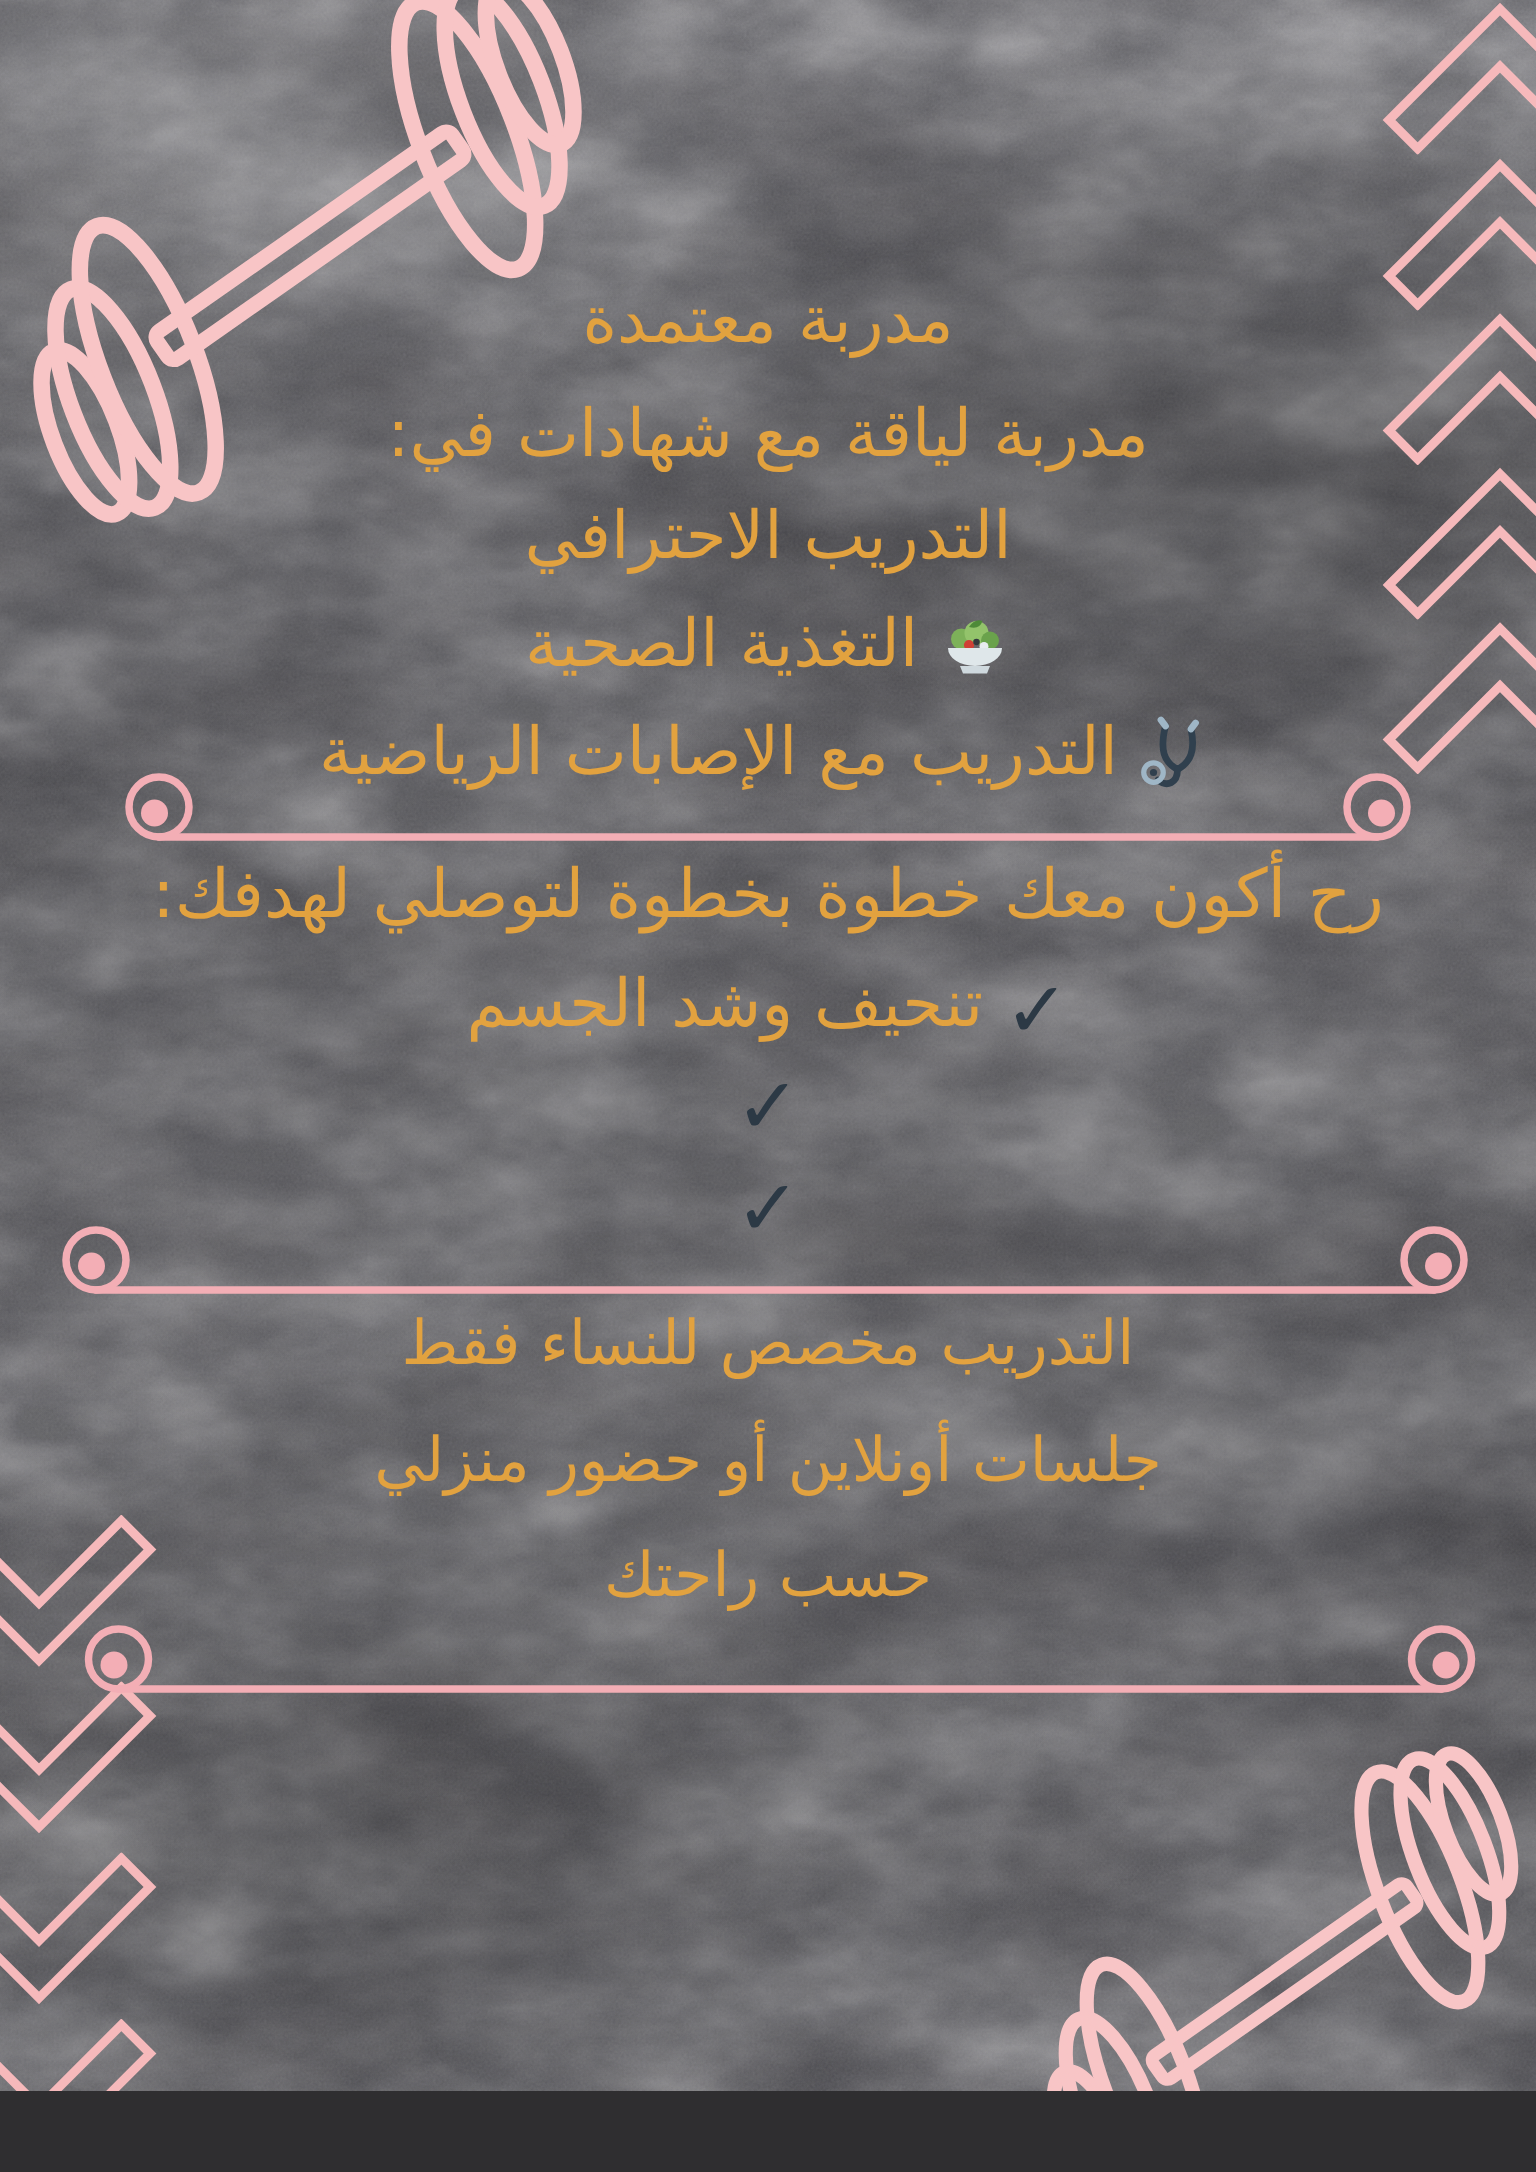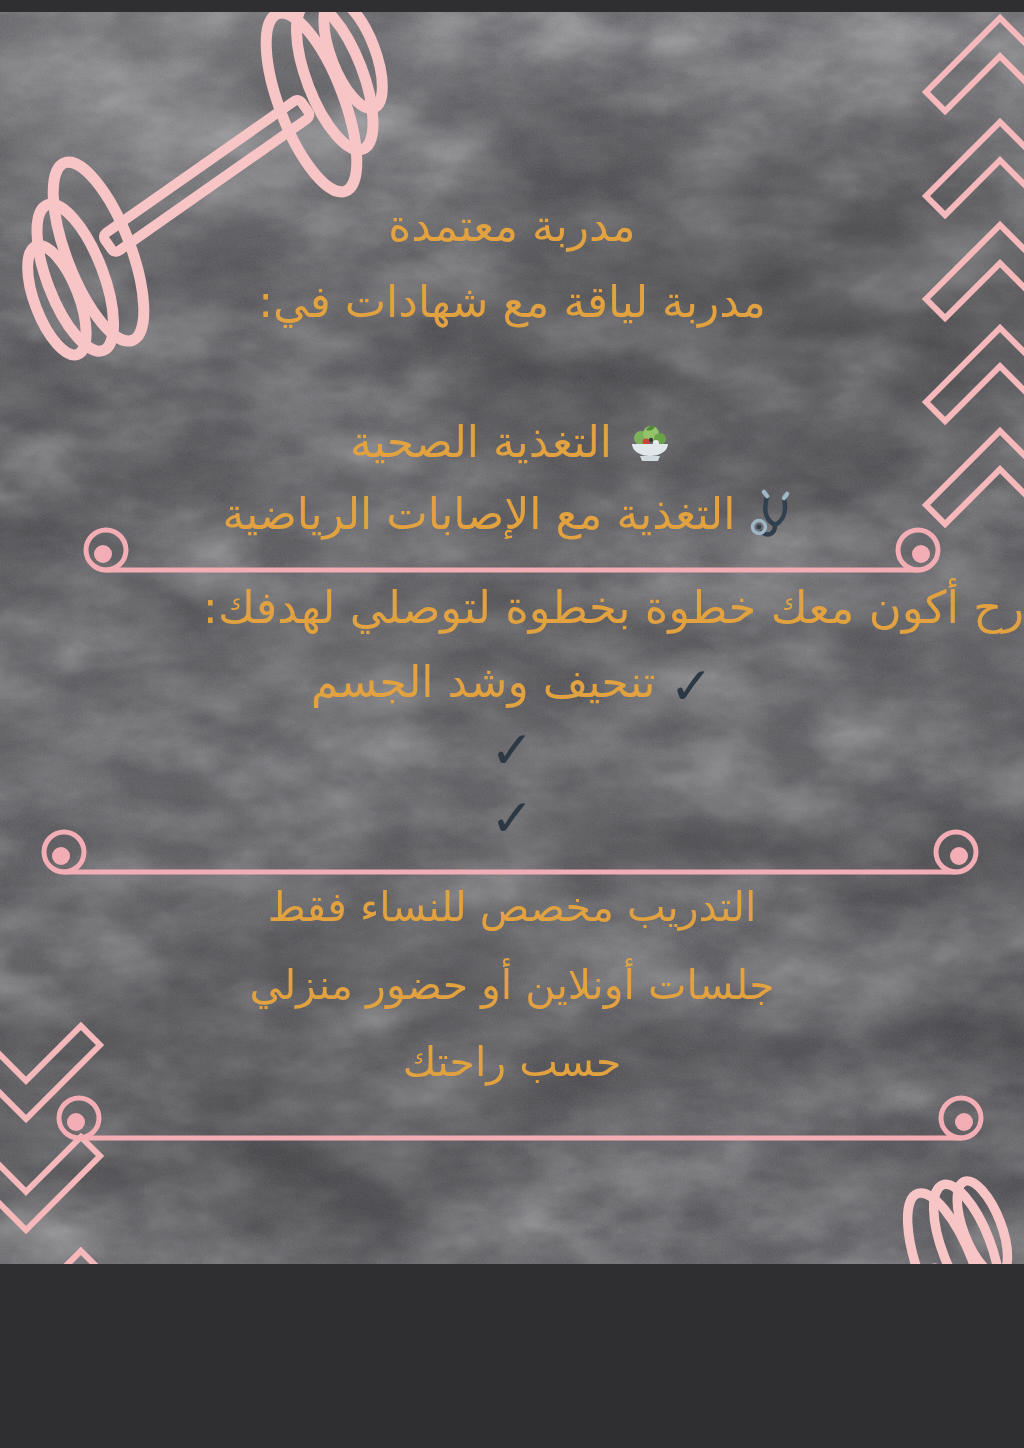--- a/index.html
+++ b/index.html
@@ -1,36 +1,35 @@
 <!DOCTYPE html>
 <html lang="ar"><head>
 <meta charset="utf-8">
 <style>
   html,body{margin:0;padding:0;background:#2f2e30;}
   .canvas{
-    position:relative;width:1024px;height:1252px;overflow:hidden;
+    position:relative;width:1024px;height:1394px;overflow:hidden;
     background:#59575b;
     font-family:"DejaVu Sans",sans-serif;
-    margin-top:12px;
   }
   .layer{position:absolute;inset:0;pointer-events:none;}
   .shade{
     background:
       radial-gradient(620px 360px at 12% 6%, rgba(255,255,255,0.13), transparent 65%),
       radial-gradient(900px 420px at 88% 22%, rgba(0,0,0,0.22), transparent 70%),
       radial-gradient(1100px 620px at 45% 62%, rgba(255,255,255,0.07), transparent 72%),
       radial-gradient(800px 500px at 20% 88%, rgba(0,0,0,0.20), transparent 70%),
       linear-gradient(205deg, rgba(255,255,255,0.07), rgba(0,0,0,0.16) 55%, rgba(255,255,255,0.04));
   }
   .txt{
     position:absolute;left:0;right:0;text-align:center;direction:rtl;
     color:#e2a23f;line-height:1.35;letter-spacing:0;
   }
   .t44{font-size:44px;}
-  .t46{font-size:45px;text-align:right;}
+  .t46{font-size:45px;}
   .t53{font-size:41px;}
   .iconline{display:flex;justify-content:center;align-items:center;gap:14px;}
   .check{
     color:#2c3945;font-weight:bold;font-size:52px;line-height:1;
     transform:translateY(4px);
   }
   .icon{display:inline-flex;align-items:center;}
   .abs{position:absolute;}
   svg{display:block;}
 </style>
@@ -112,20 +111,23 @@
   <svg class="abs" style="left:-54px;top:1235px" width="160" height="102" viewBox="-80 -97 160 102">
       <polygon points="-74,-74 0,0 74,-74 54.9,-93.1 0,-38.2 -54.9,-93.1" fill="none" stroke="#f6b9bb" stroke-width="6"></polygon>
     </svg>
   <svg class="abs" style="left:-54px;top:1346px" width="160" height="102" viewBox="-80 -97 160 102">
       <polygon points="-74,-74 0,0 74,-74 54.9,-93.1 0,-38.2 -54.9,-93.1" fill="none" stroke="#f6b9bb" stroke-width="6"></polygon>
     </svg>
 
   <div class="txt t44" style="top:184px">مدربة معتمدة</div>
   <div class="txt t44" style="top:260px">مدربة لياقة مع شهادات في:</div>
 
+  <div class="txt t44 iconline" style="top:328px">
+    <span>التدريب الاحترافي</span>
+  </div>
 
   <div class="txt t44 iconline" style="top:400px">
     <span class="icon">
       <svg width="48" height="48" viewBox="0 0 48 48">
         <circle cx="15" cy="20" r="7" fill="#7db159"></circle>
         <circle cx="25" cy="16" r="8" fill="#93c36b"></circle>
         <circle cx="34" cy="21" r="6" fill="#6aa24c"></circle>
         <path d="M20 12 q4 -6 9 -4 q-2 6 -9 4z" fill="#4e8a38"></path>
         <circle cx="20" cy="24" r="3.4" fill="#cf4036"></circle>
         <circle cx="30" cy="25" r="3" fill="#e8ecef"></circle>
@@ -141,21 +143,21 @@
     <span class="icon">
       <svg width="52" height="52" viewBox="0 0 52 52" fill="none">
         <path d="M18 8 C14 24 17 32 26 37 C35 32 38 24 35 10" stroke="#30404e" stroke-width="4.5" stroke-linecap="round"></path>
         <path d="M26 37 C26 46 19 49 13 44" stroke="#30404e" stroke-width="4.5" stroke-linecap="round"></path>
         <path d="M18 8 L15 4" stroke="#9fb6c6" stroke-width="4.5" stroke-linecap="round"></path>
         <path d="M35 10 L38 6" stroke="#9fb6c6" stroke-width="4.5" stroke-linecap="round"></path>
         <circle cx="10" cy="39" r="6.5" stroke="#9fb6c6" stroke-width="3.5"></circle>
         <circle cx="10" cy="39" r="2.4" fill="#30404e"></circle>
       </svg>
     </span>
-    <span>التغذية مع الإصابات الرياضية</span>
+    <span>التدريب مع الإصابات الرياضية</span>
   </div>
 
   <svg class="abs" style="left:82px;top:510px" width="860" height="64" viewBox="0 0 860 64">
     <circle cx="24" cy="28" r="20" fill="none" stroke="#f3aeb5" stroke-width="5"></circle>
     <circle cx="21" cy="32" r="9" fill="#f3aeb5"></circle>
     <path d="M24 48 L836 48" stroke="#f3aeb5" stroke-width="5" stroke-linecap="round"></path>
     <circle cx="836" cy="28" r="20" fill="none" stroke="#f3aeb5" stroke-width="5"></circle>
     <circle cx="839" cy="32" r="9" fill="#f3aeb5"></circle>
   </svg>
 

